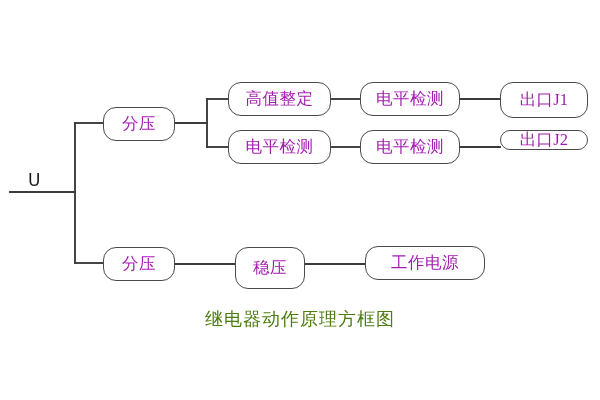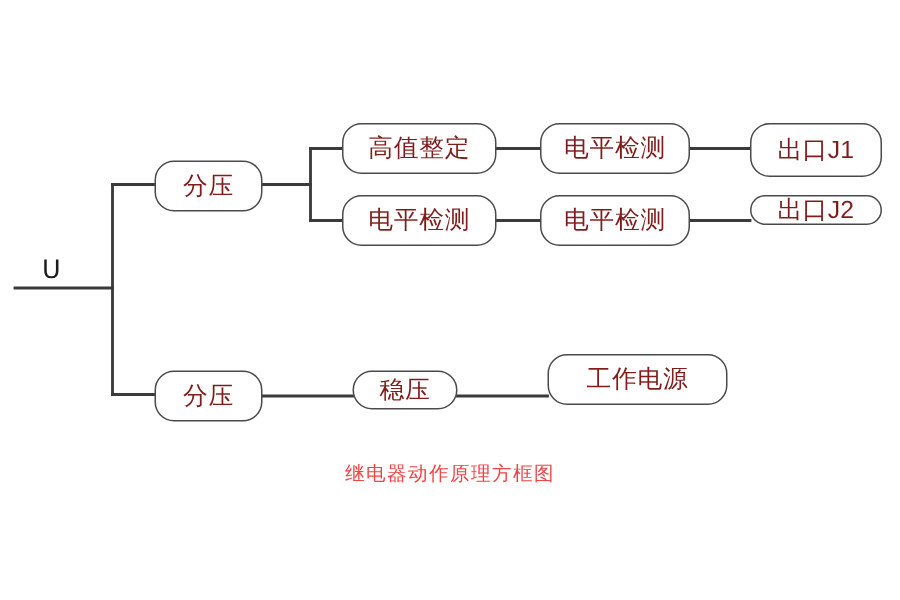--- a/index.html
+++ b/index.html
@@ -36,44 +36,44 @@
   }
   .node-box {
     position: absolute;
     box-sizing: border-box;
     border: 1.6px solid #4a4a4a;
     border-radius: 13px;
     background: #ffffff;
     display: flex;
     align-items: center;
     justify-content: center;
-    color: #7f1d1d;
+    color: #a21caf;
     font-size: 16.5px;
     line-height: 1;
     letter-spacing: 0.5px;
     white-space: nowrap;
-    font-family: Liberation Sans, sans-serif;
+    font-family: Liberation Serif, serif;
   }
   .node-box.latin {
     letter-spacing: 0.2px;
   }
   .input-label {
     position: absolute;
     color: #1c1c1c;
     font-size: 17px;
     line-height: 1;
     font-family: "DejaVu Sans", "Liberation Sans", sans-serif;
   }
   .caption {
     position: absolute;
     width: 600px;
     left: 0;
     text-align: center;
-    color: #ef4444;
-    font-size: 13px;
+    color: #4d7c0f;
+    font-size: 18px;
     line-height: 1;
     letter-spacing: 1px;
     font-family: "DejaVu Sans", "Liberation Sans", sans-serif;
   }
 </style>
 </head>
 <body>
 
 <div id="diagram-root">
 
@@ -98,21 +98,21 @@
 
   <div id="node-layer">
       <div class="node-box" style="left: 103px; top: 107px; width: 72px; height: 34px;">分压</div>
       <div class="node-box" style="left: 228px; top: 82px; width: 103px; height: 34px;">高值整定</div>
       <div class="node-box" style="left: 228px; top: 130px; width: 103px; height: 34px;">电平检测</div>
       <div class="node-box" style="left: 360px; top: 82px; width: 100px; height: 34px;">电平检测</div>
       <div class="node-box" style="left: 360px; top: 130px; width: 100px; height: 34px;">电平检测</div>
       <div class="node-box latin" style="left: 500px; top: 82px; width: 88px; height: 36px;">出口J1</div>
       <div class="node-box latin" style="left: 500px; top: 130px; width: 88px; height: 20px;">出口J2</div>
       <div class="node-box" style="left: 103px; top: 247px; width: 72px; height: 34px;">分压</div>
-      <div class="node-box" style="left: 235px; top: 247px; width: 70px; height: 26px;">稳压</div>
-      <div class="node-box" style="left: 365px; top: 236px; width: 120px; height: 34px;">工作电源</div>
+      <div class="node-box" style="left: 235px; top: 247px; width: 70px; height: 42px;">稳压</div>
+      <div class="node-box" style="left: 365px; top: 246px; width: 120px; height: 34px;">工作电源</div>
     </div>
 
   <div class="input-label" style="left: 28px; top: 172px;">U</div>
 
   <div class="caption" style="top: 310px;">继电器动作原理方框图</div>
 
 </div>
 
 </body></html>

